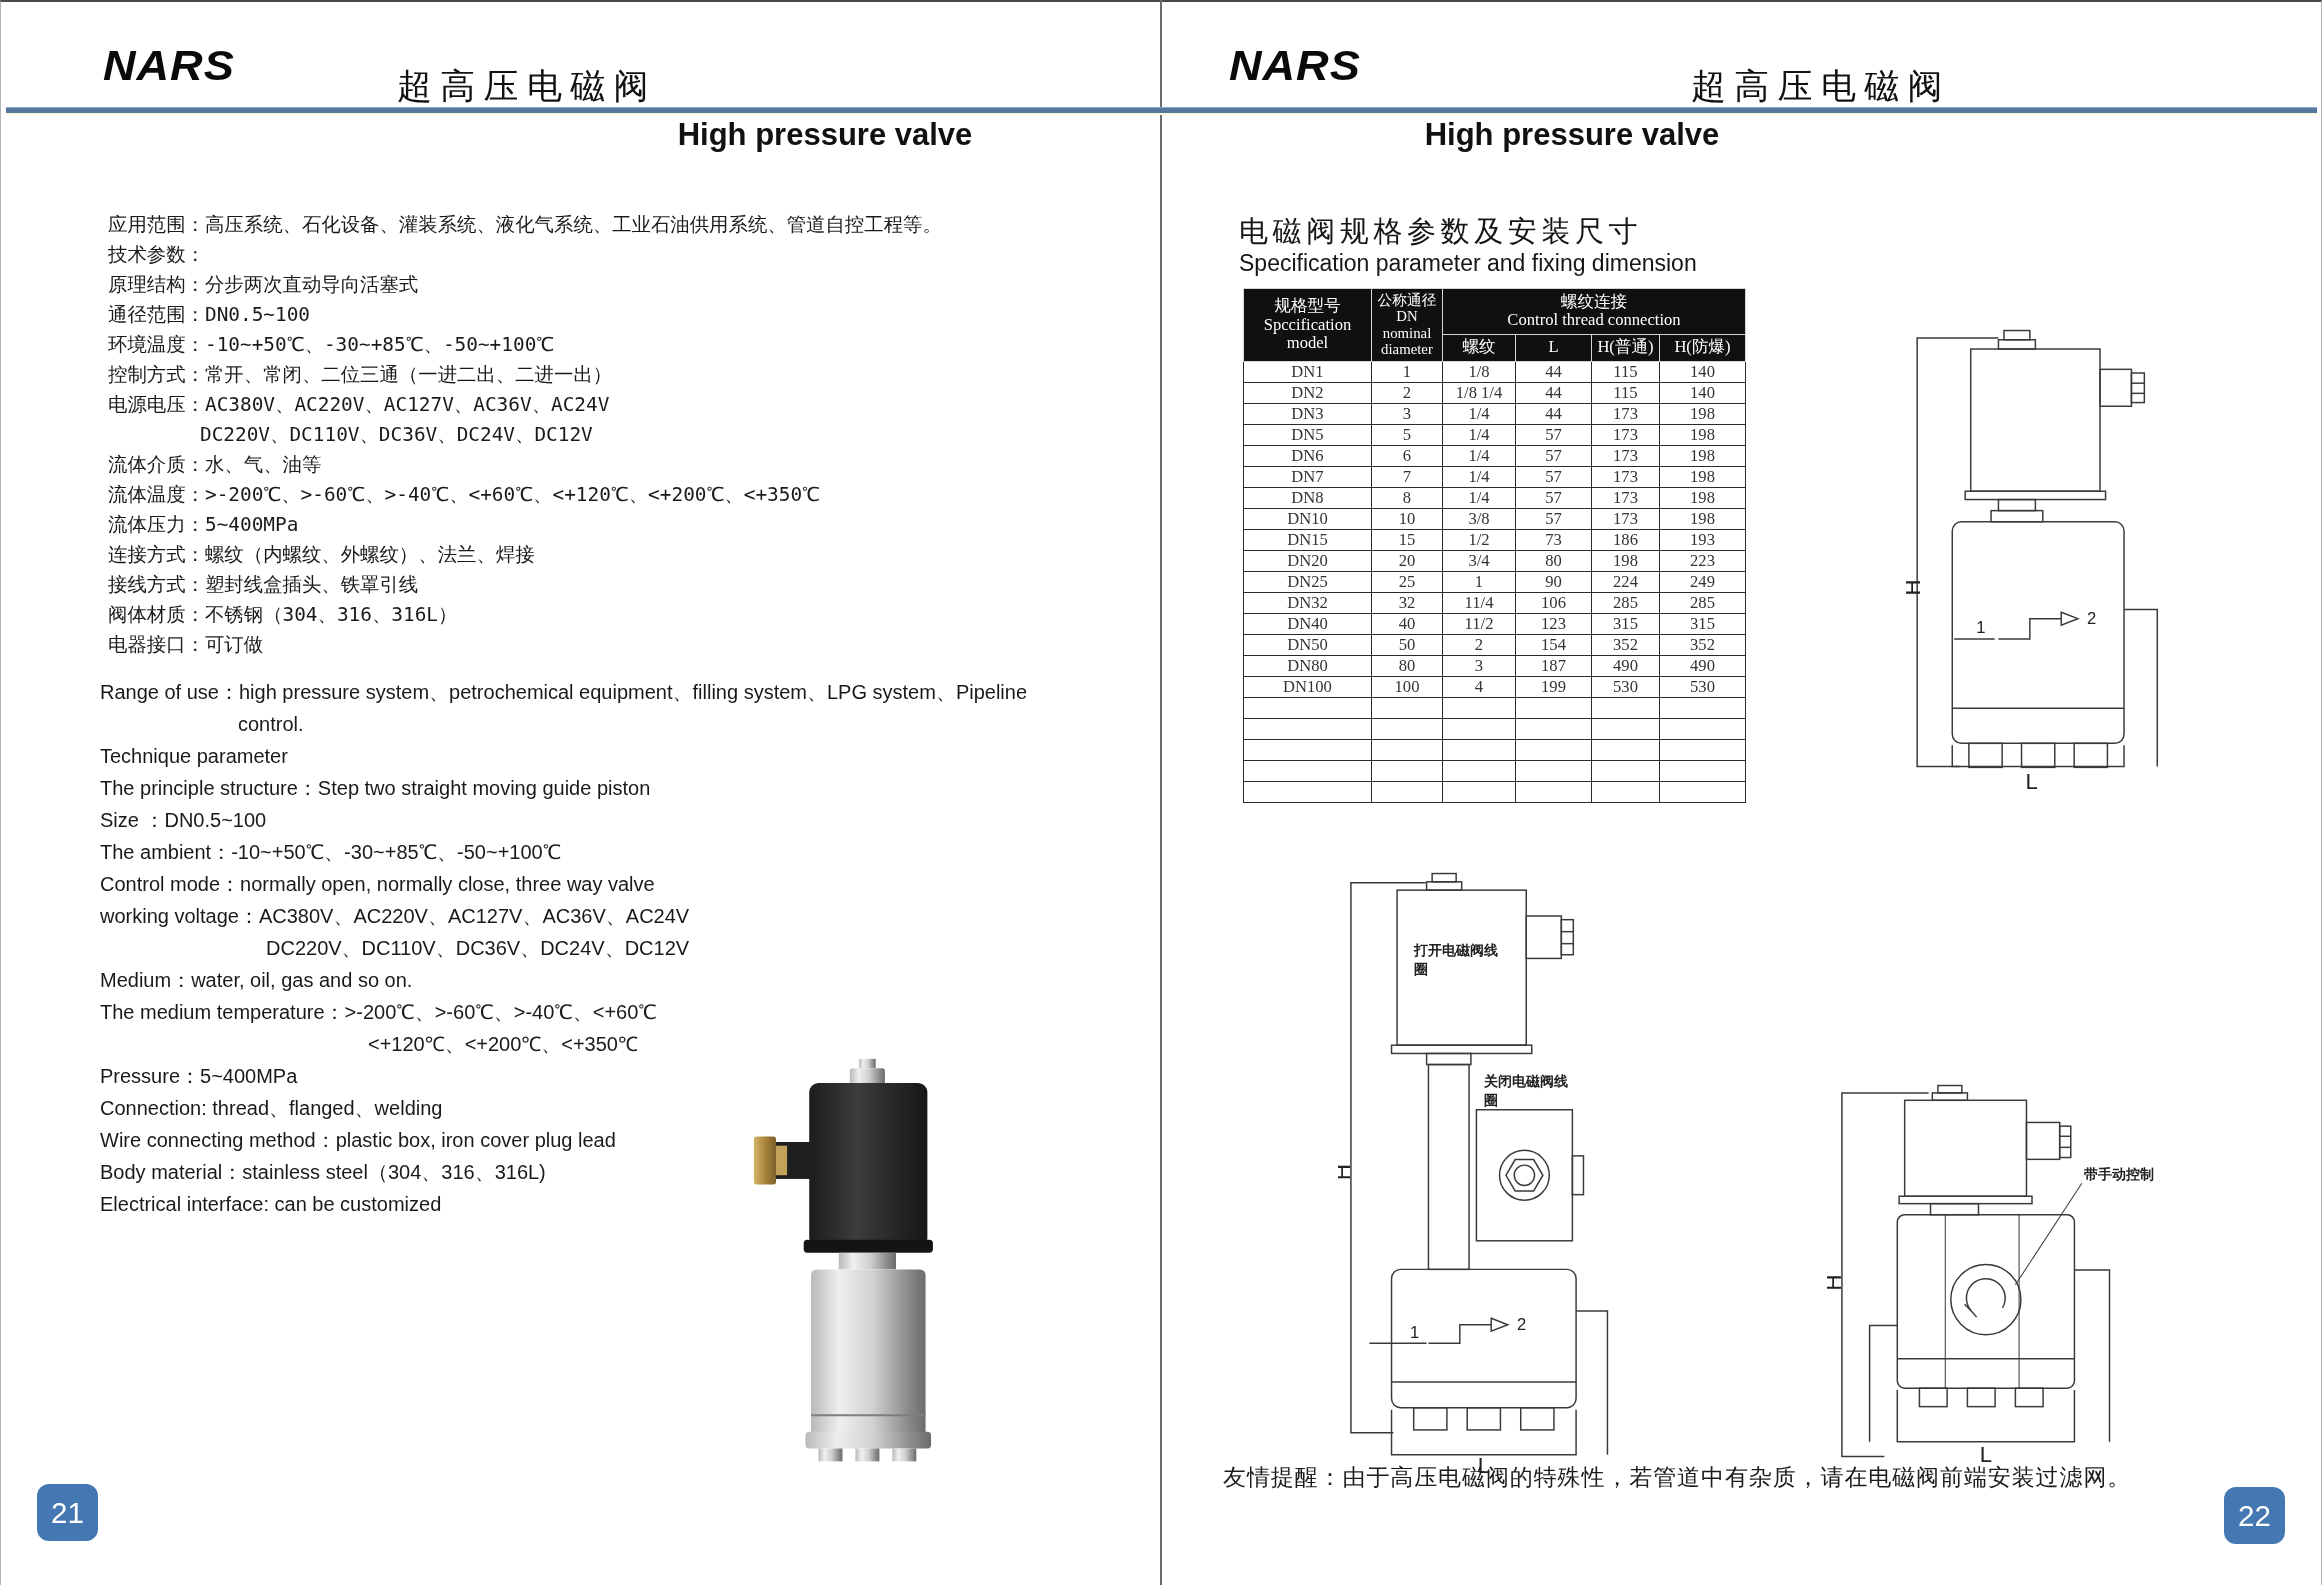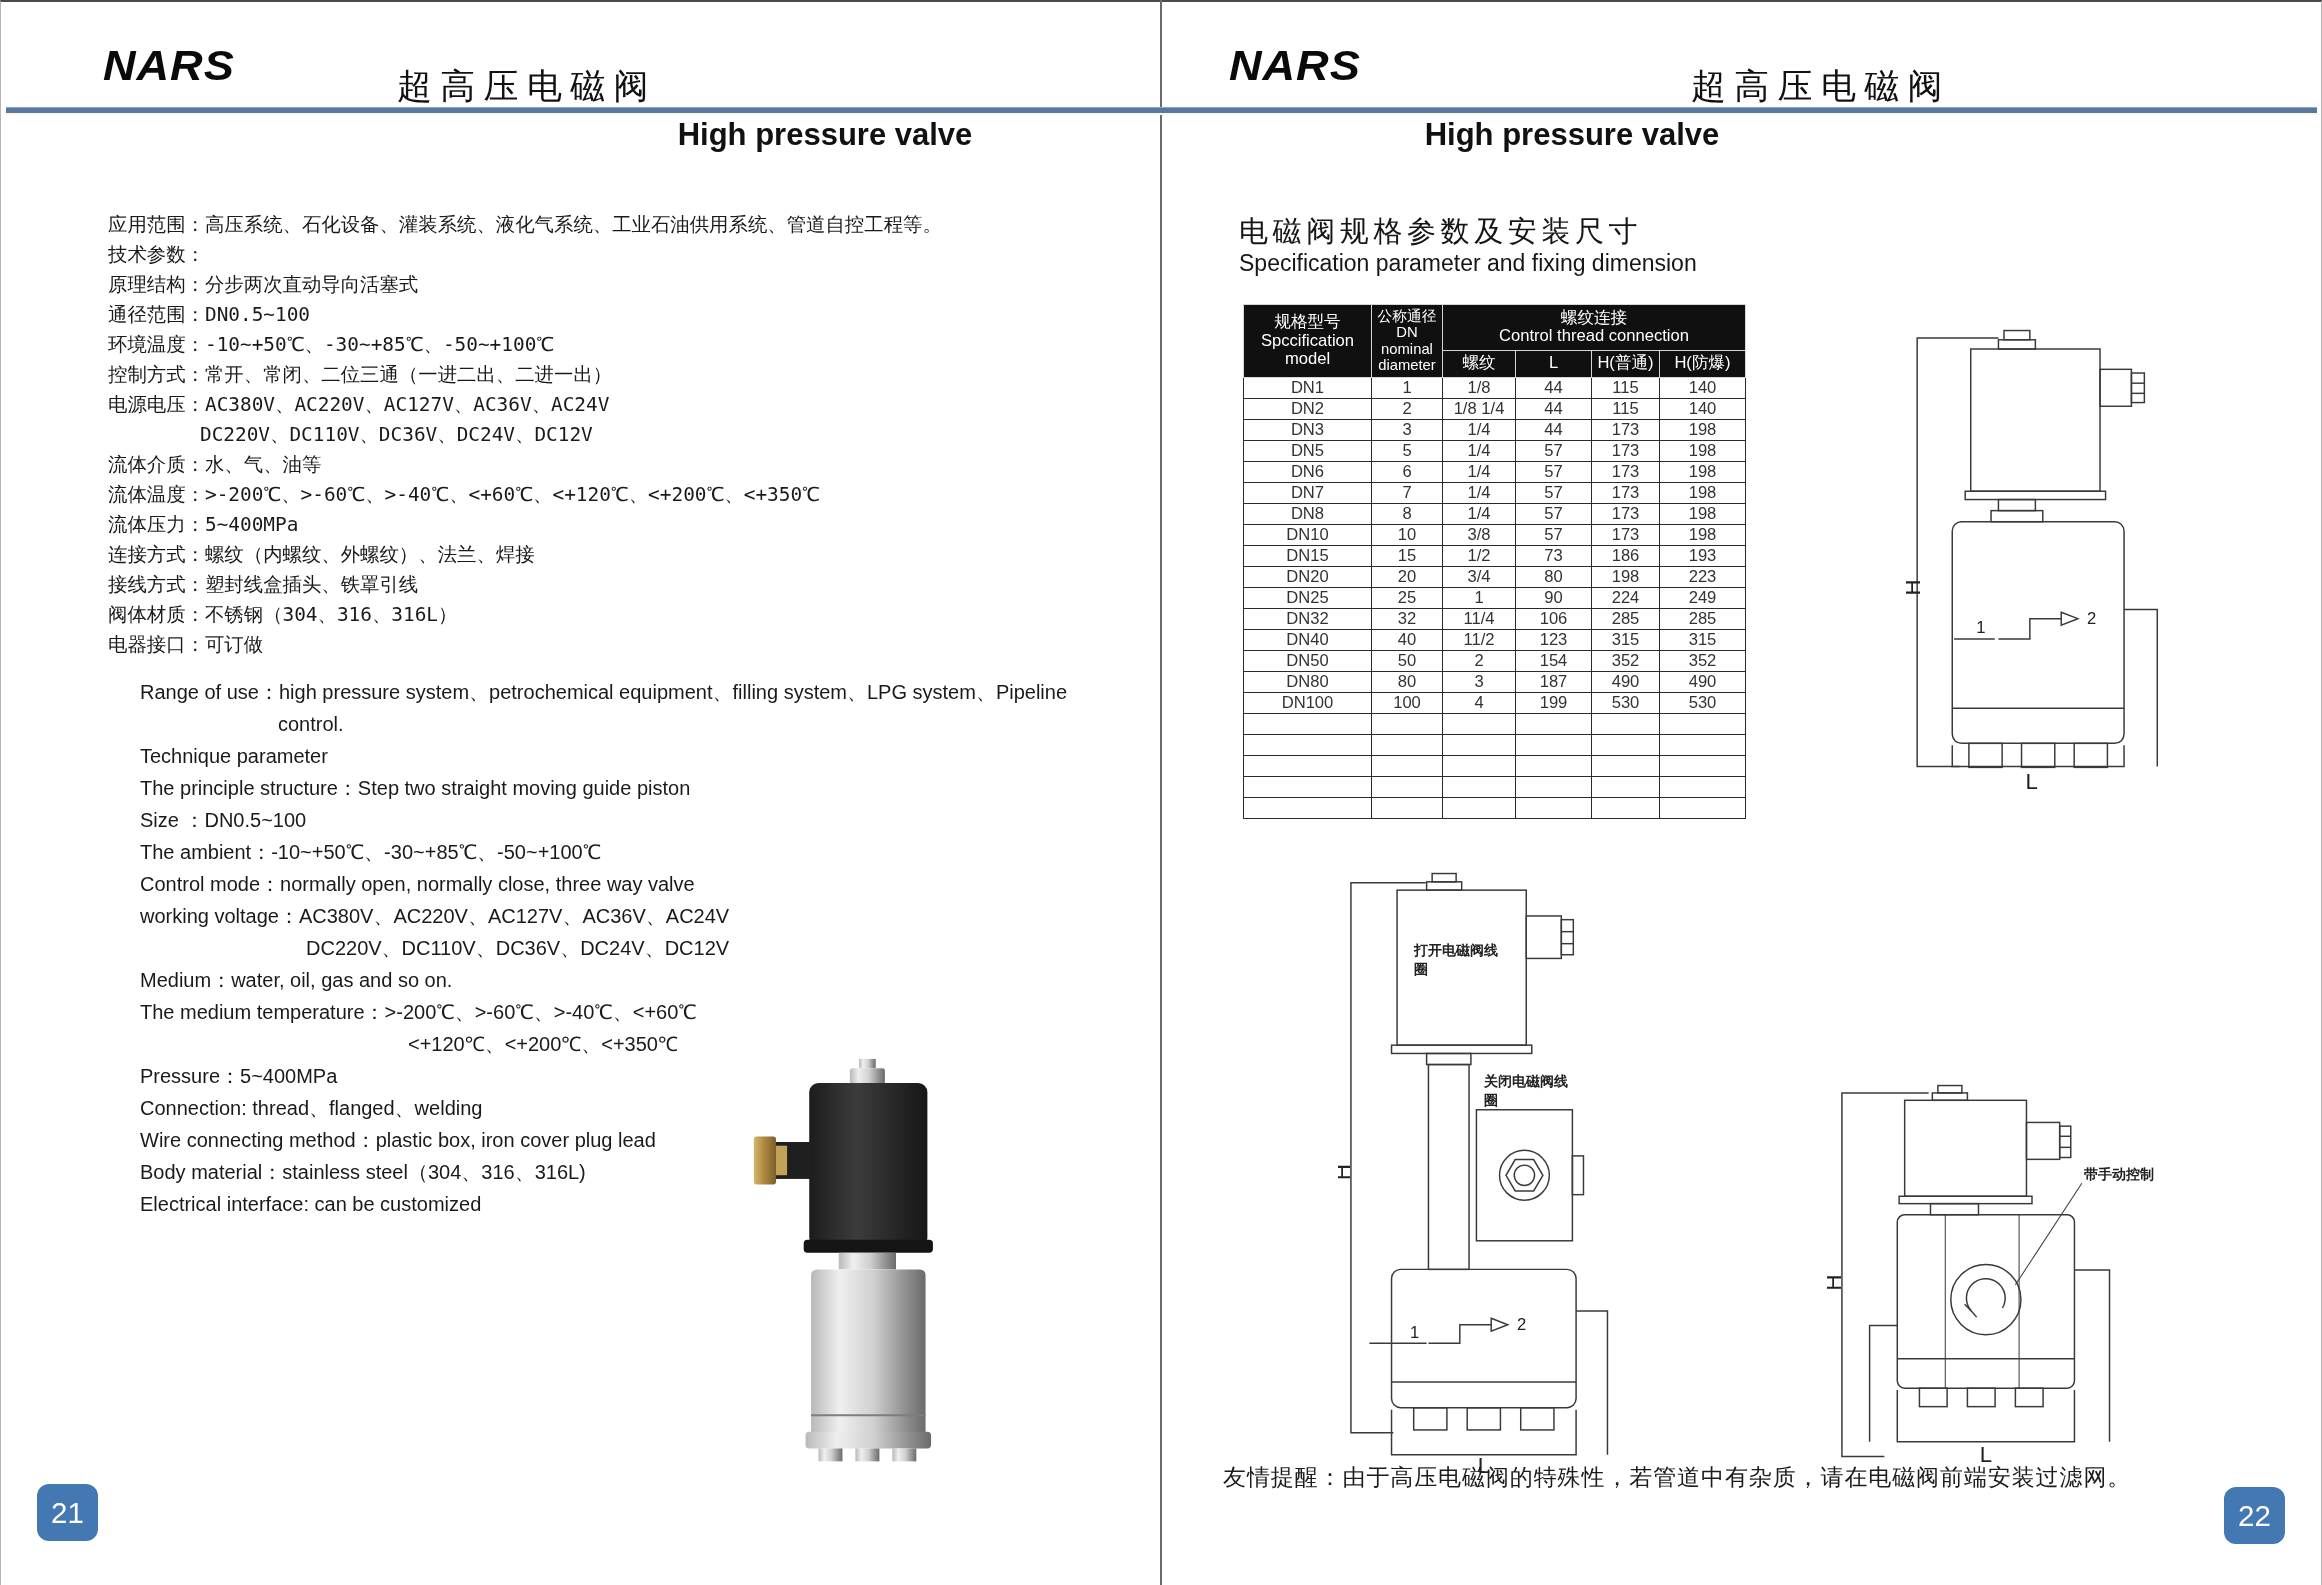--- a/index.html
+++ b/index.html
@@ -13,34 +13,34 @@
   .top-rule:after{content:"";position:absolute;left:0;right:0;top:4.6px;height:2.8px;background:#fbf8dc;}
   .logo{
     position:absolute;font-style:italic;font-weight:900;font-size:43px;
     letter-spacing:0.9px;color:#0a0a0a;transform:scaleX(1.05);transform-origin:left;
   }
   .title-zh{position:absolute;top:63px;font-size:35px;letter-spacing:8.3px;color:#111;}
   .title-en{position:absolute;top:117px;transform:translateX(-50%);font-size:31px;font-weight:bold;color:#111;margin-left:27px;}
   .specs{position:absolute;}
   #specs-zh{left:108px;top:210px;width:1034px;font-family:"DejaVu Sans Mono","Liberation Sans",sans-serif;font-size:19.4px;line-height:30px;}
   #specs-zh .sp-i1{padding-left:92px;}
-  #specs-en{left:100px;top:676px;width:1034px;font-size:20px;line-height:32px;margin-left:40px;}
+  #specs-en{left:100px;top:676px;width:1034px;font-size:20px;line-height:32px;}
   #specs-en .sp-i1{padding-left:138px;}
   #specs-en .sp-i2{padding-left:166px;}
   #specs-en .sp-i3{padding-left:268px;}
   .spec-line{white-space:nowrap;}
   .badge{
     position:absolute;width:61px;height:57px;background:#4478b2;border-radius:12px;
     color:#fff;font-size:29.5px;display:flex;align-items:center;justify-content:center;
   }
   .sec-title-zh{position:absolute;left:1239px;top:212px;font-size:29px;letter-spacing:4.6px;color:#161616;}
   .sec-title-en{position:absolute;left:1239px;top:250px;font-size:23px;color:#161616;}
   table.spec-table{
-    position:absolute;left:1243px;top:304px;border-collapse:collapse;
-    font-family:Liberation Sans, sans-serif;table-layout:fixed;border-radius:32px;
+    position:absolute;left:1243px;top:288px;border-collapse:collapse;
+    font-family:Liberation Serif, serif;table-layout:fixed;border-radius:32px;
   }
   table.spec-table th{
     background:#101010;color:#fff;font-weight:normal;border:1.8px solid #d6d6d6;
     font-size:16.6px;line-height:18.5px;padding:0.9px 1.8px;text-align:center;vertical-align:middle;
   }
   table.spec-table td{
     border:0.9px solid #2a2a2a;height:20px;padding:0 1.8px;text-align:center;
     font-size:16.6px;color:#333;background:#fff;
   }
   .note{position:absolute;left:1223px;top:1462px;font-size:23px;letter-spacing:0.9px;color:#1c1c1c;white-space:nowrap;}

